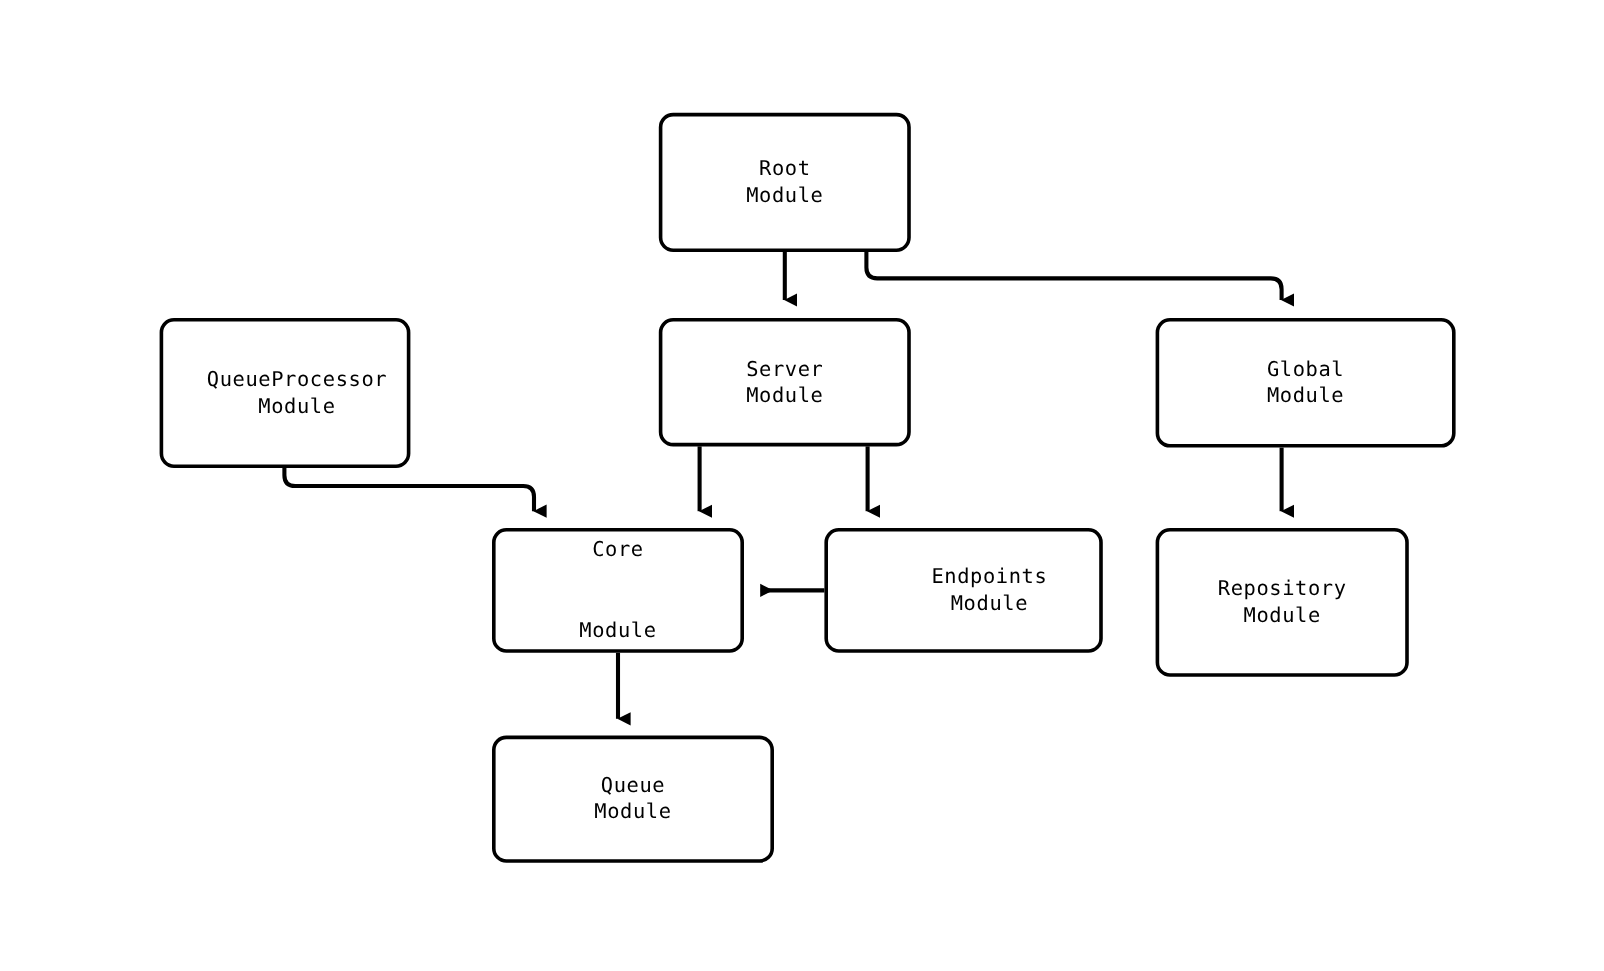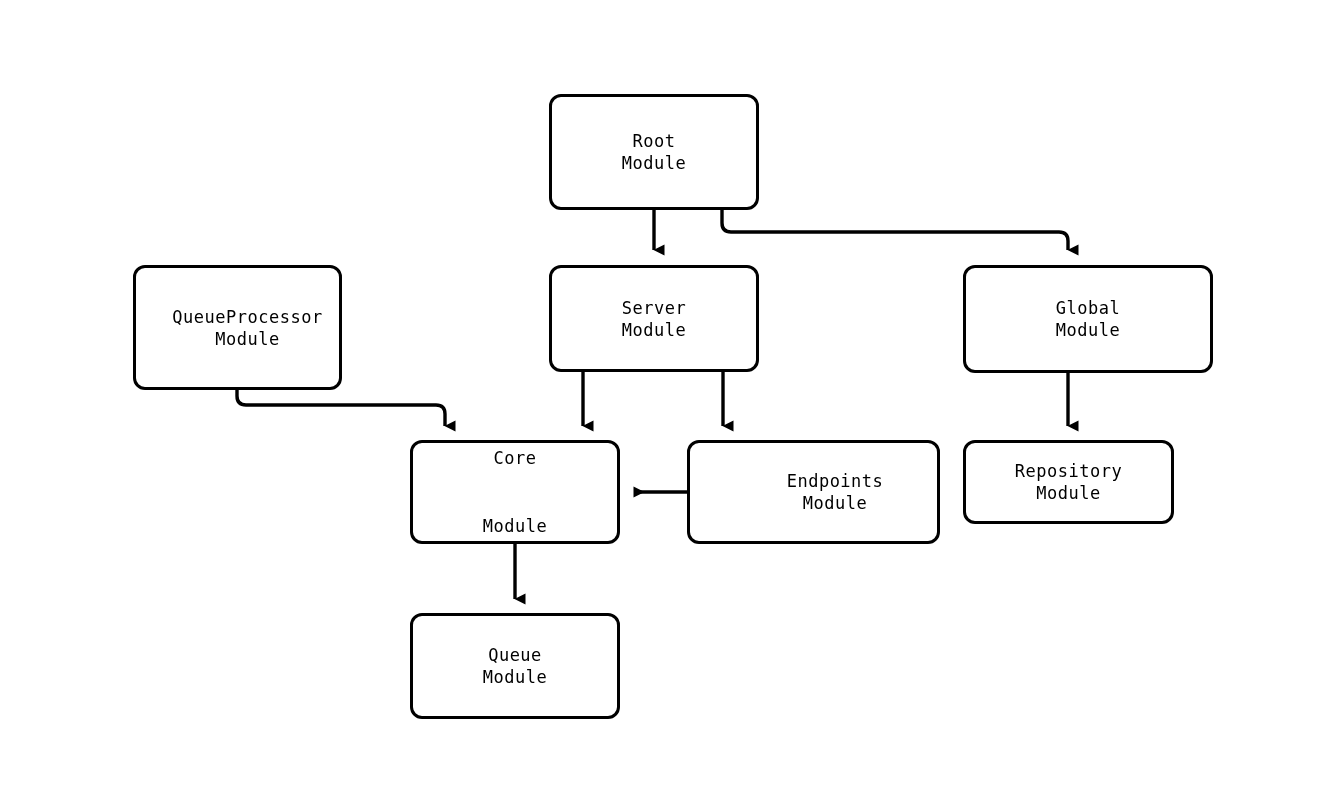--- a/index.html
+++ b/index.html
@@ -103,28 +103,28 @@
   <div class="node" style="left:963px; top:265px; width:250px; height:108px;">
     <div class="node-label">Global</div>
     <div class="node-label">Module</div>
   </div>
 
   <div class="node" style="left:410px; top:440px; width:210px; height:104px;gap:46px;">
     <div class="node-label">Core</div>
     <div class="node-label">Module</div>
   </div>
 
-  <div class="node" style="left:687px; top:440px; width:253px; height:104px;padding-left:43px;">
+  <div class="node" style="left:687px; top:440px; width:232px; height:104px;padding-left:43px;">
     <div class="node-label">Endpoints</div>
     <div class="node-label">Module</div>
   </div>
 
-  <div class="node" style="left:963px; top:440px; width:211px; height:84px;">
+  <div class="node" style="left:963px; top:440px; width:211px; height:124px;">
     <div class="node-label">Repository</div>
     <div class="node-label">Module</div>
   </div>
 
-  <div class="node" style="left:410px; top:613px; width:210px; height:106px;">
+  <div class="node" style="left:410px; top:613px; width:235px; height:106px;">
     <div class="node-label">Queue</div>
     <div class="node-label">Module</div>
   </div>
 
 </div>
 
 </body></html>

